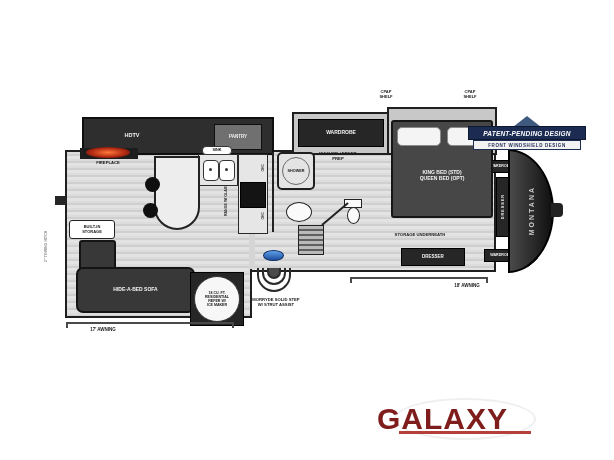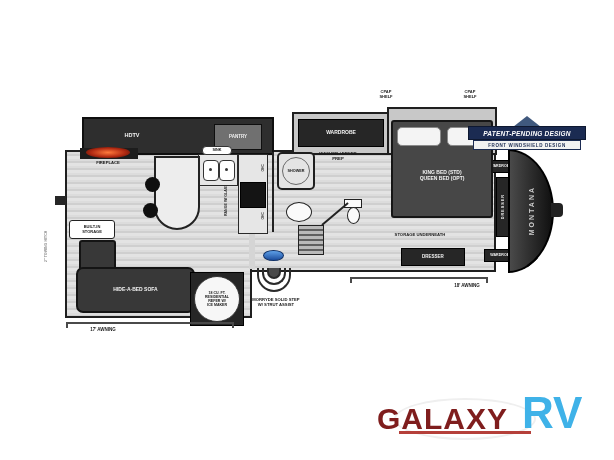--- a/index.html
+++ b/index.html
@@ -297,16 +297,15 @@
     <div id="badge-banner">
       <span>PATENT-PENDING DESIGN</span>
     </div>
     <div id="badge-strip">
       <span>FRONT WINDSHIELD DESIGN</span>
     </div>
   </div>
 
   <div class="abs" id="galaxy-swoosh"></div>
   <div class="abs" id="galaxy-word">GALAXY</div>
-  <div class="abs" id="rv-word">RV</div>
   <div class="abs" id="red-line"></div>
 
 </div>
 
 </body></html>

